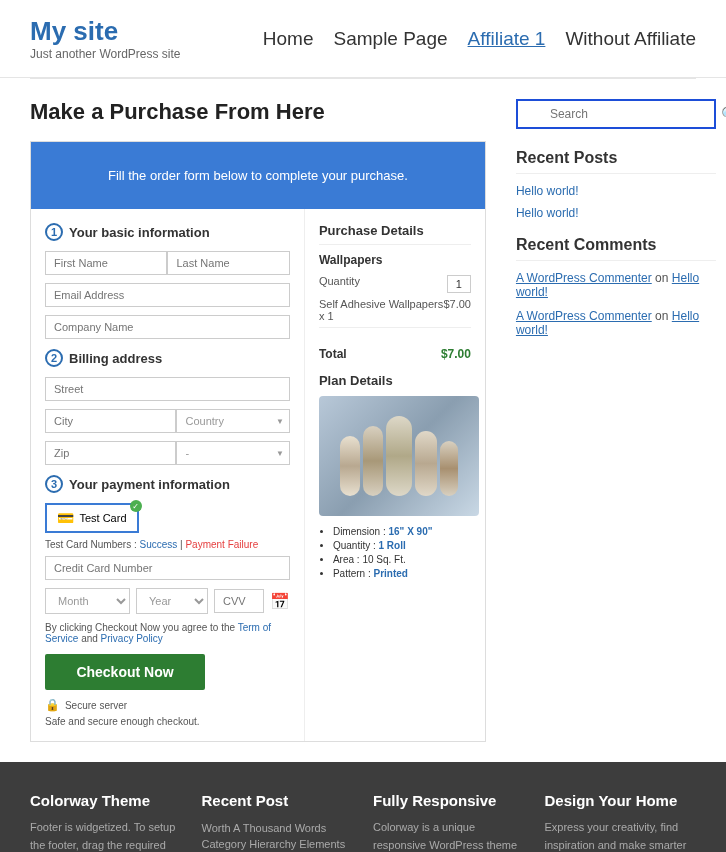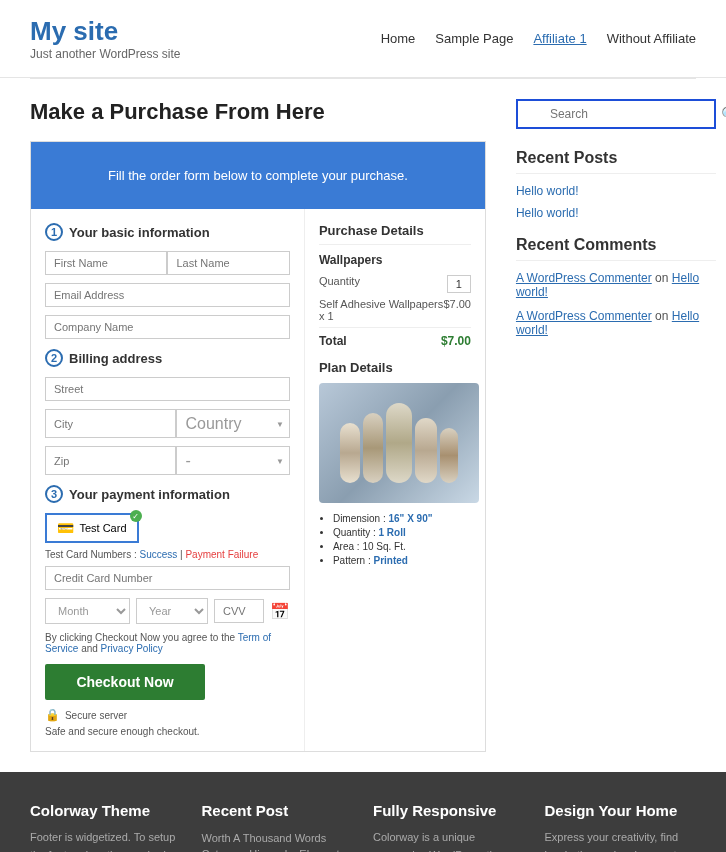--- a/index.html
+++ b/index.html
@@ -3,21 +3,21 @@
   <meta charset="utf-8">
   <style>
     * { box-sizing: border-box; margin: 0; padding: 0; }
     body { font-family: Arial, sans-serif; font-size: 14px; color: #333; background: #fff; }
 
     
     .header { display: flex; align-items: center; justify-content: space-between; padding: 16px 30px; border-bottom: 1px solid #e5e5e5; }
     .site-title { color: #2b6cb0; font-size: 26px; font-weight: bold; }
     .site-tagline { font-size: 12px; color: #666; }
     .main-nav { display: flex; gap: 20px; align-items: center; }
-    .nav-link { text-decoration: none; color: #333; font-size: 13px; }
+    .nav-link { text-decoration: none; color: #333; font-size: 19px; }
     .nav-link.affiliate { color: #2b6cb0; text-decoration: underline; }
 
     
     .main-container { display: flex; gap: 30px; padding: 20px 30px; max-width: 726px; }
     .content-area { flex: 1; }
     .sidebar { width: 200px; flex-shrink: 0; }
 
     .page-heading { font-size: 22px; font-weight: bold; margin-bottom: 16px; color: #222; }
 
     
@@ -27,21 +27,21 @@
     .form-inner { display: flex; gap: 0; }
     .form-left { flex: 1; padding: 14px; border-right: 1px solid #eee; }
     .form-right { width: 180px; padding: 14px; }
 
     .section-title { display: flex; align-items: center; gap: 6px; font-size: 13px; font-weight: bold; color: #333; margin-bottom: 10px; }
     .section-number { width: 18px; height: 18px; border-radius: 50%; border: 2px solid #2b6cb0; color: #2b6cb0; font-size: 11px; display: flex; align-items: center; justify-content: center; font-weight: bold; }
 
     .form-row { display: flex; margin-bottom: 8px; }
     .form-input { border: 1px solid #ccc; padding: 5px 8px; font-size: 11px; color: #999; width: 100%; }
     .form-input-half { flex: 1; }
-    .form-select { border: 1px solid #ccc; padding: 5px 8px; font-size: 16px; color: #999; width: 100%; background: #fff; appearance: none; -webkit-appearance: none; }
+    .form-select { border: 1px solid #ccc; padding: 5px 8px; font-size: 11px; color: #999; width: 100%; background: #fff; appearance: none; -webkit-appearance: none; }
     .select-wrapper { position: relative; flex: 1; }
     .select-wrapper::after { content: '▼'; font-size: 8px; position: absolute; right: 6px; top: 50%; transform: translateY(-50%); pointer-events: none; color: #999; }
 
     .payment-card-btn { border: 2px solid #3a7bd5; background: #fff; padding: 5px 10px; display: inline-flex; align-items: center; gap: 5px; font-size: 11px; cursor: pointer; position: relative; margin-bottom: 6px; }
     .card-icon { font-size: 14px; }
     .check-badge { position: absolute; top: -5px; right: -5px; width: 12px; height: 12px; background: #4caf50; border-radius: 50%; color: white; font-size: 8px; display: flex; align-items: center; justify-content: center; }
 
     .test-card-info { font-size: 10px; color: #555; margin-bottom: 6px; }
     .test-card-info a { color: #2b6cb0; text-decoration: none; }
     .test-card-info a.fail { color: #e53e3e; }
@@ -59,21 +59,21 @@
     .secure-row { display: flex; align-items: center; gap: 5px; margin-top: 8px; font-size: 10px; color: #555; }
     .lock-icon { font-size: 12px; }
 
     
     .purchase-details-title { font-size: 13px; font-weight: bold; color: #333; margin-bottom: 8px; border-bottom: 1px solid #eee; padding-bottom: 6px; }
     .wallpapers-title { font-size: 12px; font-weight: bold; margin-bottom: 8px; }
     .detail-row { display: flex; justify-content: space-between; font-size: 11px; margin-bottom: 5px; }
     .detail-label { color: #555; }
     .qty-box { border: 1px solid #ccc; padding: 2px 8px; font-size: 11px; }
     .price-row { display: flex; font-size: 11px; margin-bottom: 5px; color: #555; }
-    .total-row { display: flex; justify-content: space-between; font-size: 12px; font-weight: bold; border-top: 1px solid #eee; padding-top: 6px; margin-top: 4px; }
+    .total-row { display: flex; justify-content: space-between; font-size: 12px; font-weight: bold; border-top: 1px solid #eee; padding-top: 19px; margin-top: 4px; }
     .total-price { color: #2d7d32; }
 
     .plan-details-title { font-size: 13px; font-weight: bold; margin-top: 12px; margin-bottom: 8px; }
     .wallpaper-img { width: 160px; height: 120px; background: linear-gradient(135deg, #b8c8d8 0%, #8a9eb0 50%, #c9d8e5 100%); border-radius: 4px; overflow: hidden; display: flex; align-items: center; justify-content: center; margin-bottom: 10px; position: relative; }
 
     .specs { font-size: 10px; color: #333; }
     .specs li { margin-bottom: 3px; list-style: disc; margin-left: 14px; }
     .specs span.bold { font-weight: bold; color: #2b6cb0; }
 
     

